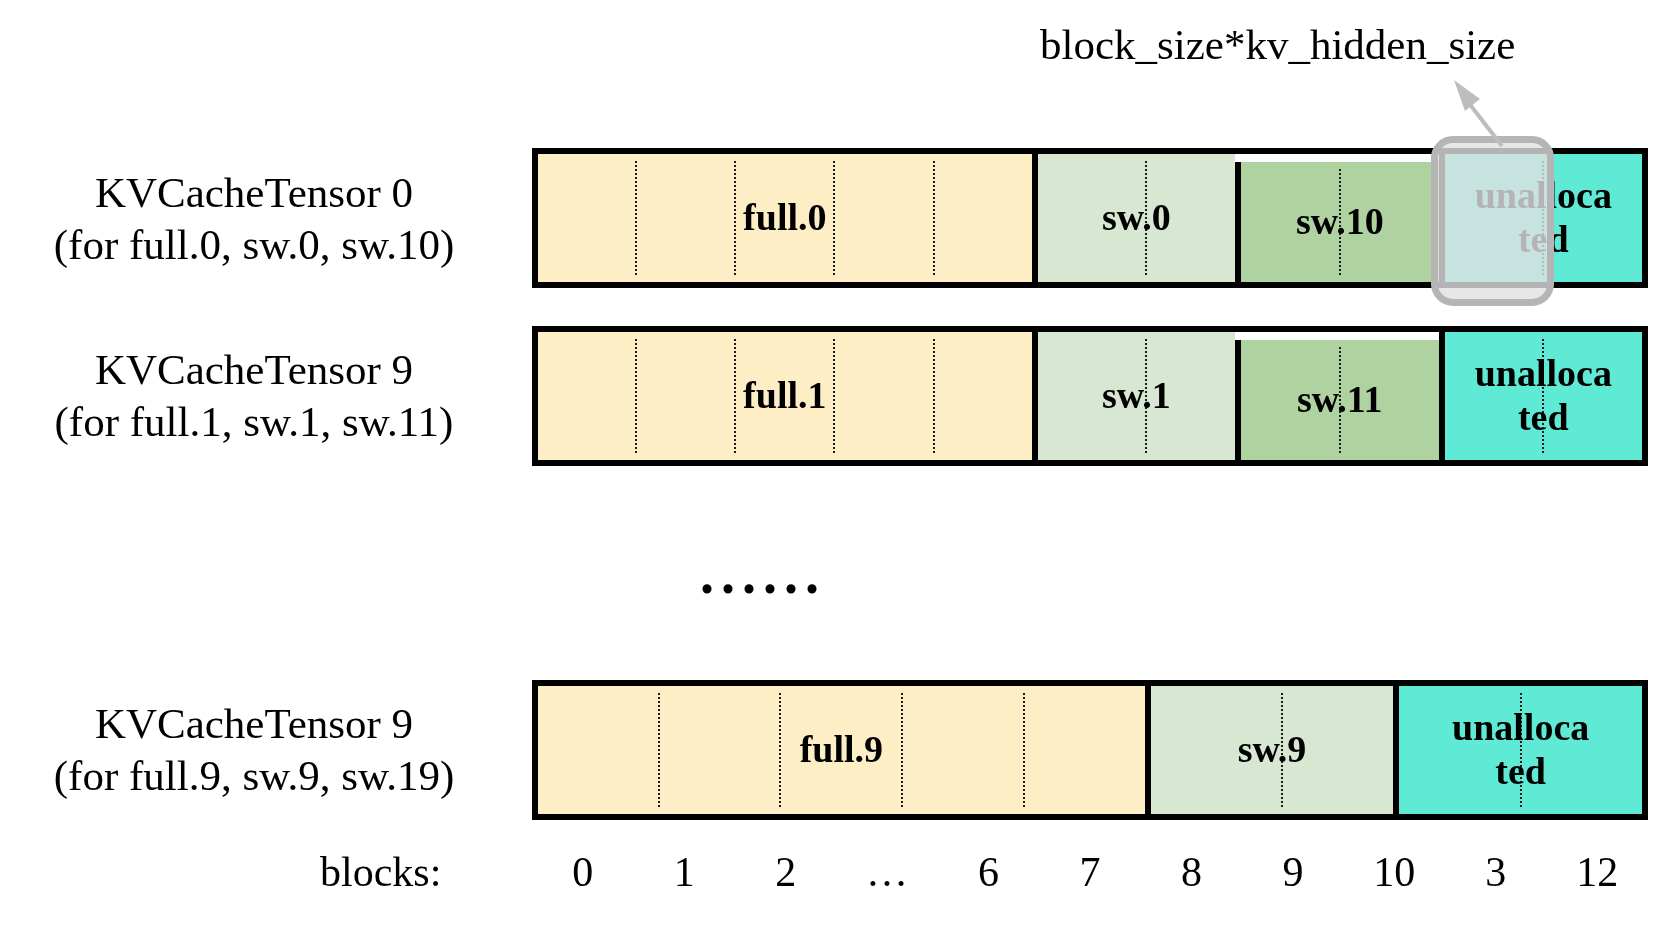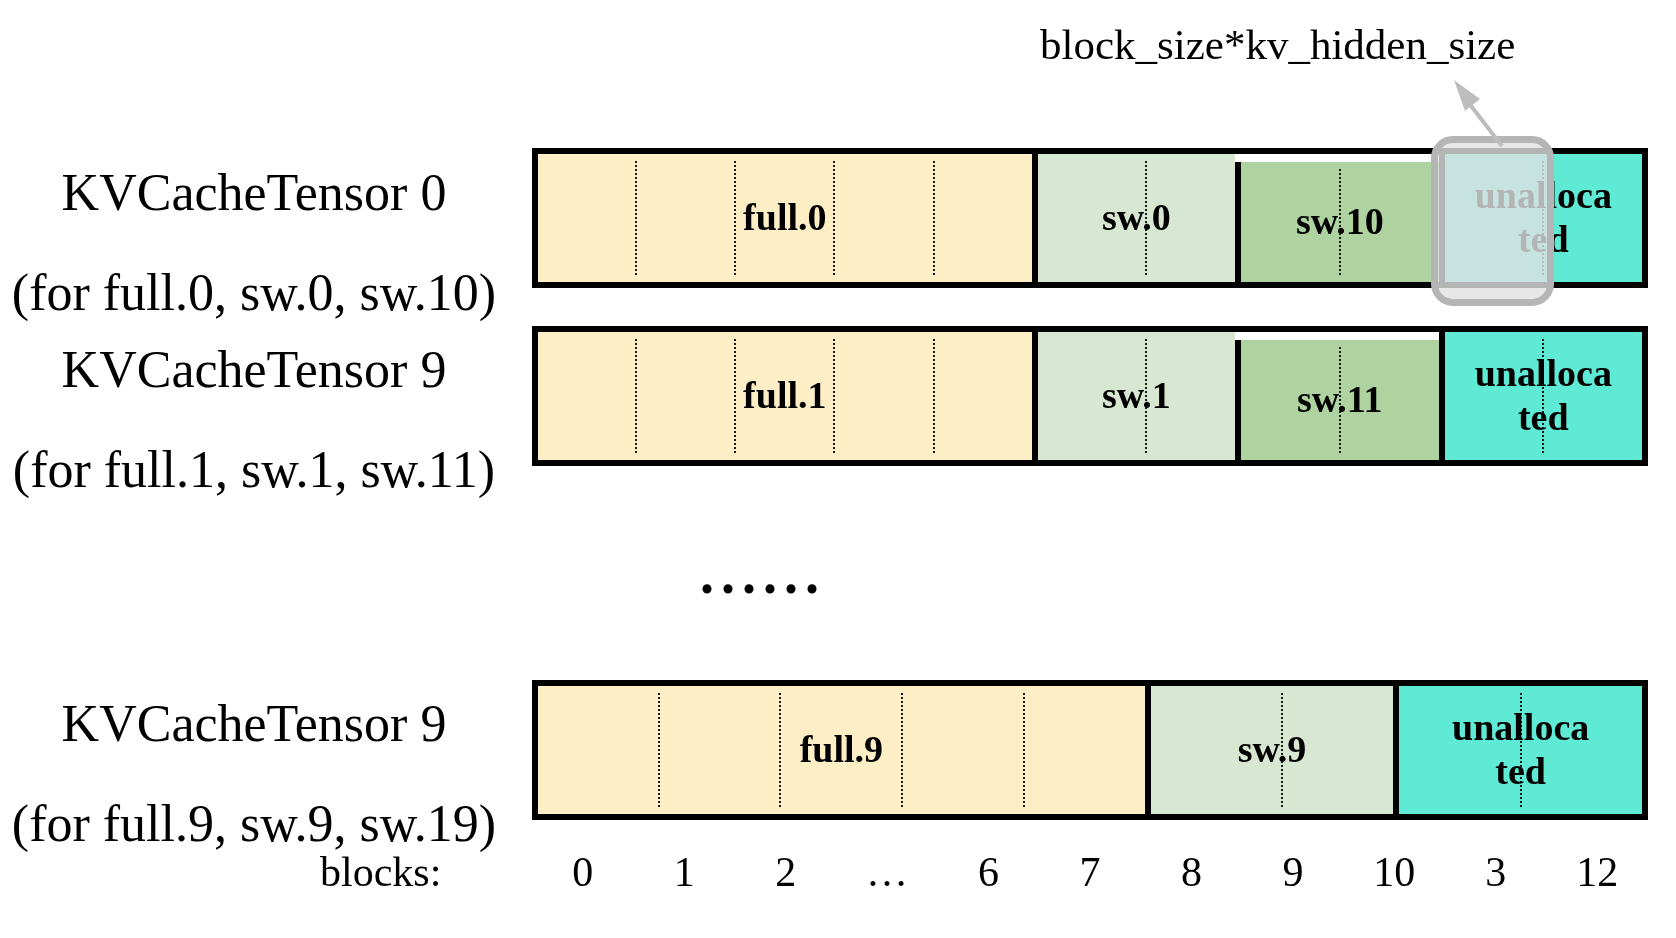--- a/index.html
+++ b/index.html
@@ -13,26 +13,26 @@
     overflow: hidden;
     border-radius: 31px;
   }
 
   
   .row-label {
     position: absolute;
     left: 8px;
     width: 492px;
     text-align: center;
-    font-size: 52px;
+    font-size: 43px;
     line-height: 52px;
     color: #000;
   }
   .row-label .l1 { white-space: nowrap; }
-  .row-label .l2 { white-space: nowrap; margin-top: 48px; }
+  .row-label .l2 { white-space: nowrap; }
 
   
   .bar {
     position: absolute;
     left: 532px;
     width: 1116px;
     height: 140px;
     border: 6px solid #000;
     box-sizing: border-box;
     display: flex;

